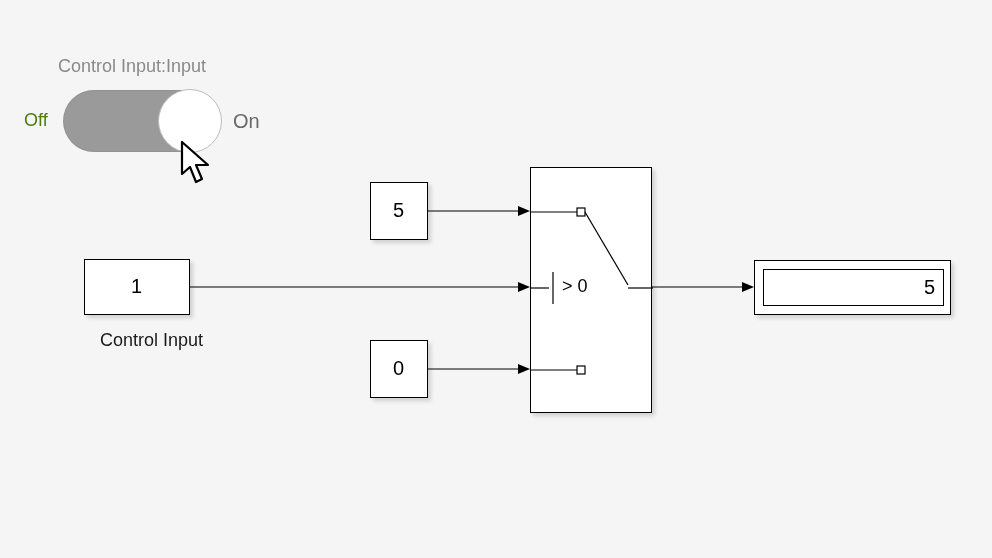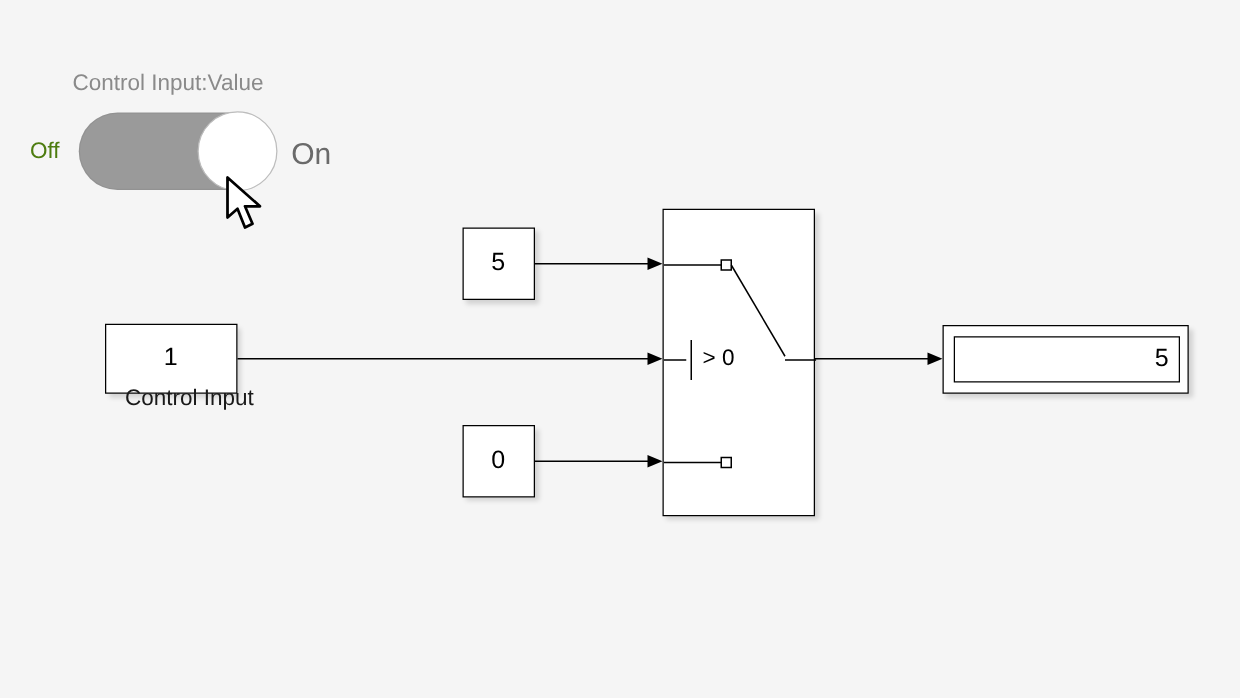--- a/index.html
+++ b/index.html
@@ -27,21 +27,21 @@
     position: absolute;
     left: 24px;
     top: 110px;
     font-size: 18px;
     color: #4d7c0f;
   }
   .toggle-on {
     position: absolute;
     left: 233px;
     top: 110px;
-    font-size: 24px;
+    font-size: 20px;
     color: #6a6a6a;
   }
   .toggle {
     position: absolute;
     left: 63px;
     top: 90px;
     width: 158px;
     height: 62px;
     border-radius: 31px;
     background: #9a9a9a;
@@ -112,31 +112,31 @@
     top: 140px;
     width: 40px;
     height: 48px;
   }
 </style>
 </head>
 <body>
 
 <div class="canvas">
 
-  <div class="toggle-title">Control Input:Value</div>
+  <div class="toggle-title">Control Input:Input</div>
   <div class="toggle-off">Off</div>
   <div class="toggle-on">On</div>
   <div class="toggle">
     <div class="toggle-knob"></div>
   </div>
 
   <div class="block" style="left:84px; top:259px; width:106px; height:56px;">
     <div class="const-text" style="left:46px; top:15px;">1</div>
   </div>
-  <div class="block-label" style="left:100px; top:308px;">Control Input</div>
+  <div class="block-label" style="left:100px; top:330px;">Control Input</div>
 
   <div class="block" style="left:370px; top:182px; width:58px; height:58px;">
     <div class="const-text" style="left:22px; top:16px;">5</div>
   </div>
 
   <div class="block" style="left:370px; top:340px; width:58px; height:58px;">
     <div class="const-text" style="left:22px; top:16px;">0</div>
   </div>
 
   <div class="block" style="left:530px; top:167px; width:122px; height:246px;">

